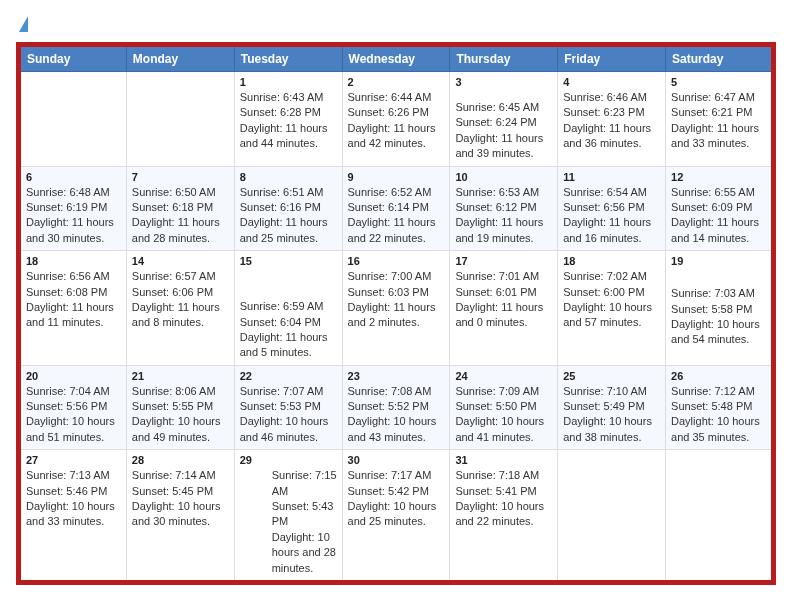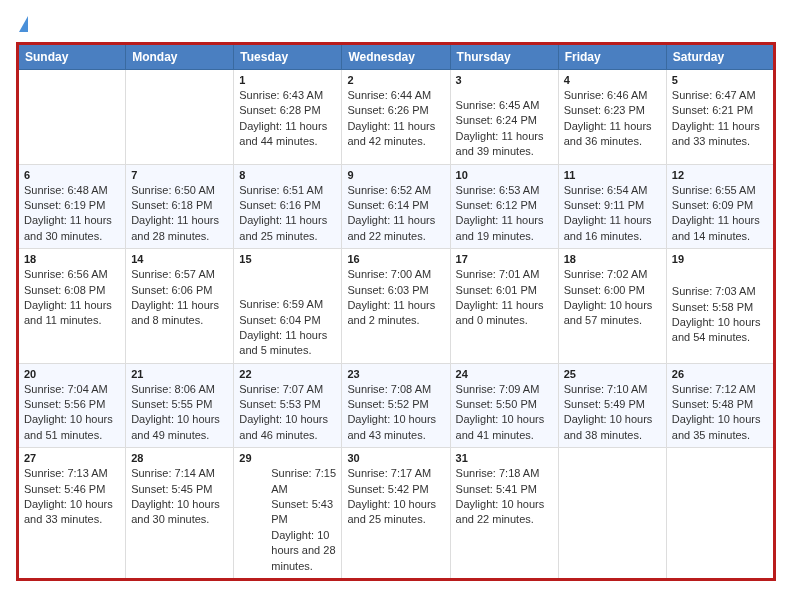--- a/index.html
+++ b/index.html
@@ -42,21 +42,21 @@
       color: #222;
       line-height: 1.1;
     }
     .location-title {
       font-size: 15px;
       color: #444;
     }
     .calendar {
       width: 100%;
       border-collapse: collapse;
-      border: 3px solid #b91c1c;
+      border: 5px solid #b91c1c;
     }
     .calendar th {
       background-color: #4a7fc1;
       color: #fff;
       font-size: 12px;
       font-weight: bold;
       padding: 5px 6px;
       text-align: left;
       border: 1px solid #3a6aa0;
     }
@@ -178,21 +178,21 @@
         </td>
         <td>
           <div class="day-number">10</div>
           <div class="day-info" style="white-space: pre-line;">Sunrise: 6:53 AM
 Sunset: 6:12 PM
 Daylight: 11 hours and 19 minutes.</div>
         </td>
         <td>
           <div class="day-number">11</div>
           <div class="day-info" style="white-space: pre-line;">Sunrise: 6:54 AM
-Sunset: 9:11 PM
+Sunset: 6:56 PM
 Daylight: 11 hours and 16 minutes.</div>
         </td>
         <td>
           <div class="day-number">12</div>
           <div class="day-info" style="white-space: pre-line;">Sunrise: 6:55 AM
 Sunset: 6:09 PM
 Daylight: 11 hours and 14 minutes.</div>
         </td>
       </tr>
       <tr>

